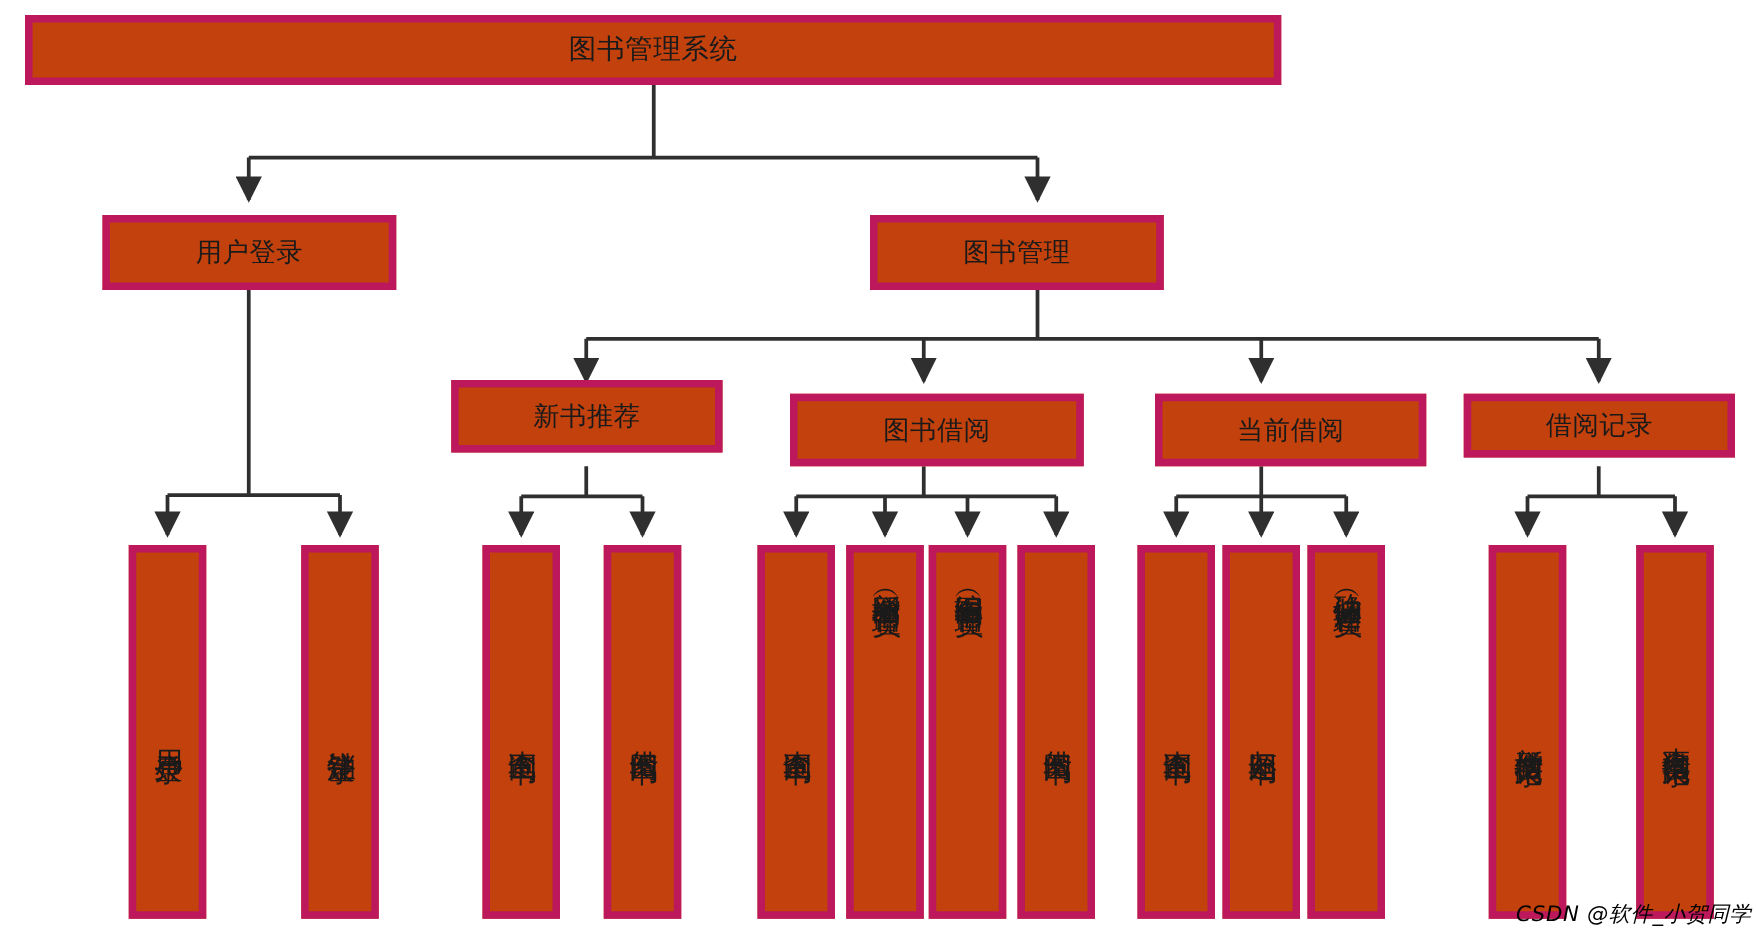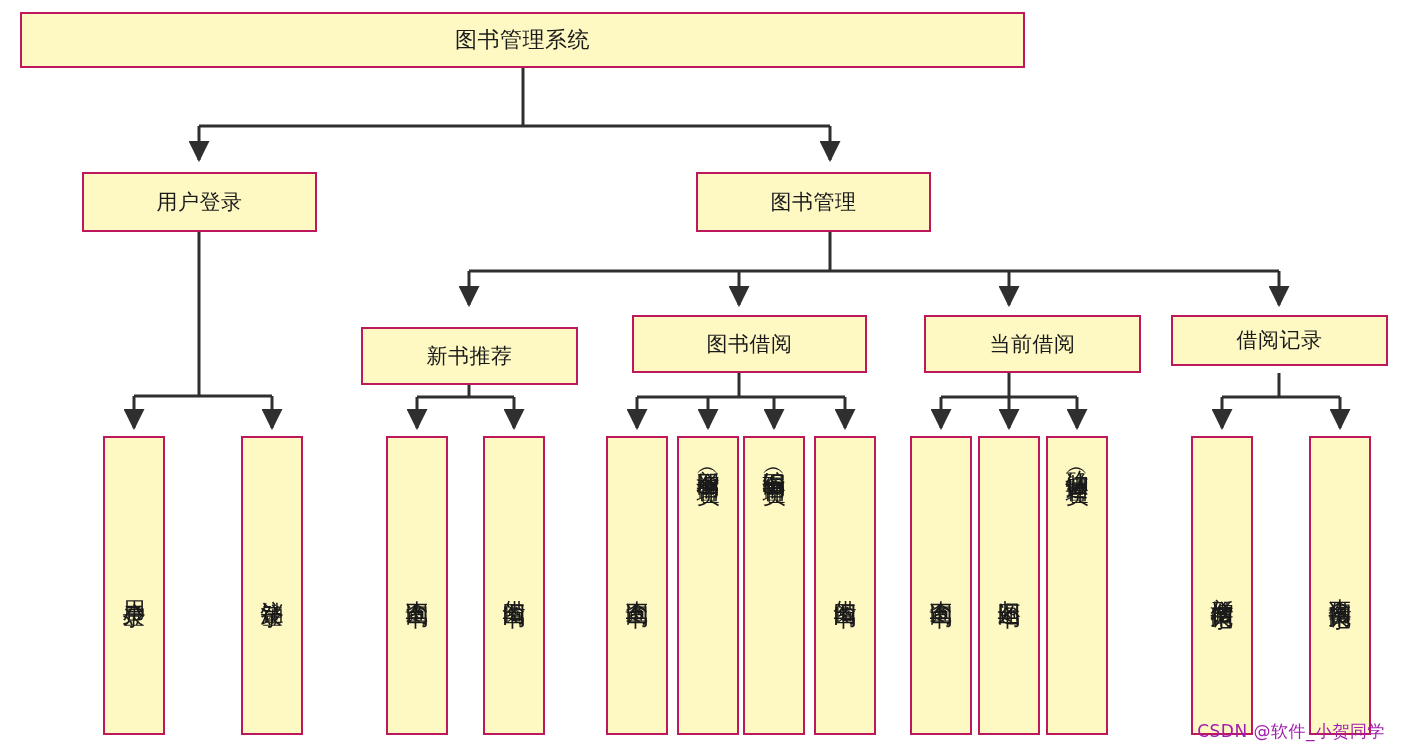--- a/index.html
+++ b/index.html
@@ -21,22 +21,22 @@
     position: absolute;
     left: 0;
     top: 0;
     width: 1405px;
     height: 747px;
     pointer-events: none;
   }
   .node {
     position: absolute;
     box-sizing: border-box;
-    border: 2px solid #be185d;
-    background: #fef9c3;
+    border: 6px solid #be185d;
+    background: #c2410c;
     display: flex;
     align-items: center;
     justify-content: center;
     text-align: center;
     color: #1a1a1a;
   }
   .node .lbl {
     display: block;
     line-height: 1.18;
     letter-spacing: 0.5px;
@@ -60,26 +60,27 @@
     line-height: 1.0;
     letter-spacing: 2px;
     white-space: nowrap;
   }
   .node.v.mid {
     align-items: center;
     padding-top: 0;
   }
   .watermark {
     position: absolute;
-    right: 20px;
+    right: 4px;
     bottom: 4px;
     font-size: 17px;
-    color: #a21caf;
+    color: #000000;
     letter-spacing: 0.5px;
     white-space: nowrap;
+    font-style: italic;
   }
 </style>
 </head>
 <body>
 
 <div id="canvas">
 
   <svg class="edges" viewBox="0 0 1405 747">
     <defs>
       <marker id="arrow" viewBox="0 0 10 10" refX="9" refY="5" markerWidth="7" markerHeight="7" orient="auto-start-reverse">
@@ -134,21 +135,21 @@
     <span class="lbl">图书管理系统</span>
   </div>
 
   <div class="node h" style="left:82px; top:172px; width:235px; height:60px;">
     <span class="lbl">用户登录</span>
   </div>
   <div class="node h" style="left:696px; top:172px; width:235px; height:60px;">
     <span class="lbl">图书管理</span>
   </div>
 
-  <div class="node h" style="left:361px; top:327px; width:217px; height:58px;">
+  <div class="node h" style="left:361px; top:304px; width:217px; height:58px;">
     <span class="lbl">新书推荐</span>
   </div>
   <div class="node h" style="left:632px; top:315px; width:235px; height:58px;font-family:Liberation Serif, serif;">
     <span class="lbl">图书借阅</span>
   </div>
   <div class="node h" style="left:924px; top:315px; width:217px; height:58px;">
     <span class="lbl">当前借阅</span>
   </div>
   <div class="node h" style="left:1171px; top:315px; width:217px; height:51px;">
     <span class="lbl">借阅记录</span>

